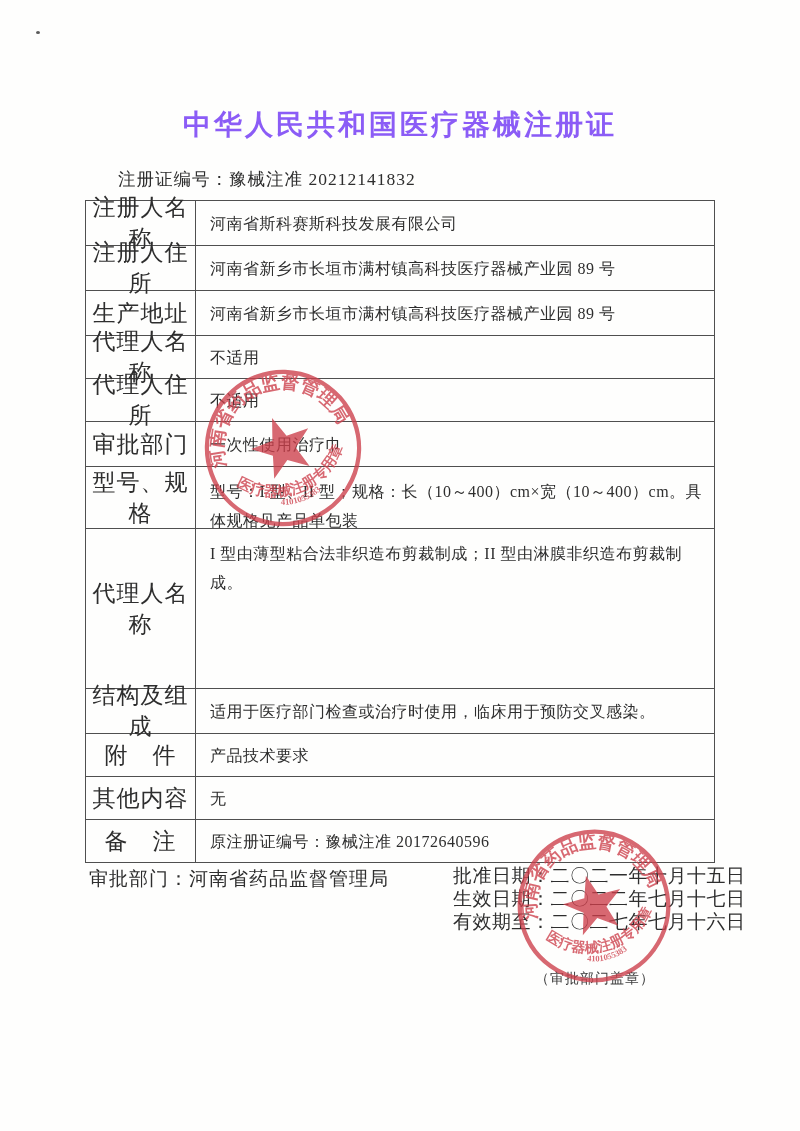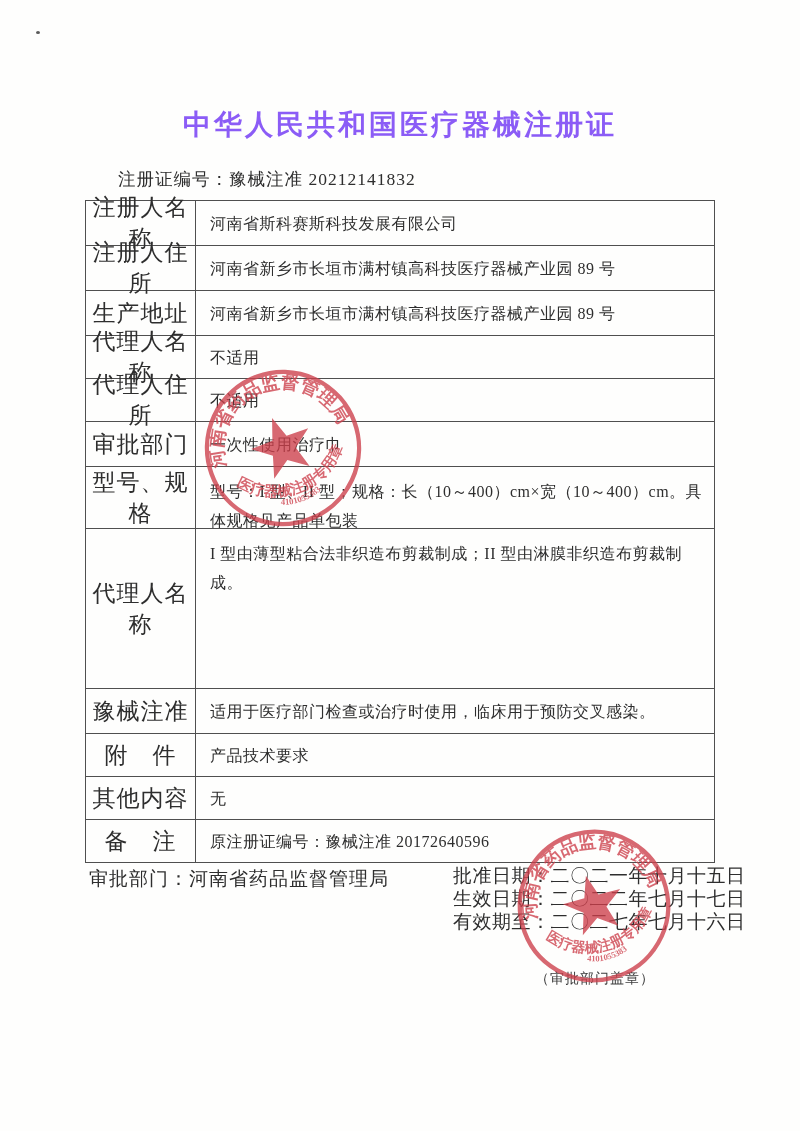--- a/index.html
+++ b/index.html
@@ -84,21 +84,21 @@
     </div>
     <div class="row r6 top-align">
       <div class="label-cell">型号、规格</div>
       <div class="value-cell">型号：I 型、II 型；规格：长（10～400）cm×宽（10～400）cm。具体规格见产品单包装</div>
     </div>
     <div class="row r7 top-align">
       <div class="label-cell">代理人名称</div>
       <div class="value-cell">I 型由薄型粘合法非织造布剪裁制成；II 型由淋膜非织造布剪裁制成。</div>
     </div>
     <div class="row r8">
-      <div class="label-cell">豫械注准</div>
+      <div class="label-cell">结构及组成</div>
       <div class="value-cell">适用于医疗部门检查或治疗时使用，临床用于预防交叉感染。</div>
     </div>
     <div class="row r9">
       <div class="label-cell">附　件</div>
       <div class="value-cell">产品技术要求</div>
     </div>
     <div class="row r10">
       <div class="label-cell">其他内容</div>
       <div class="value-cell">无</div>
     </div>

